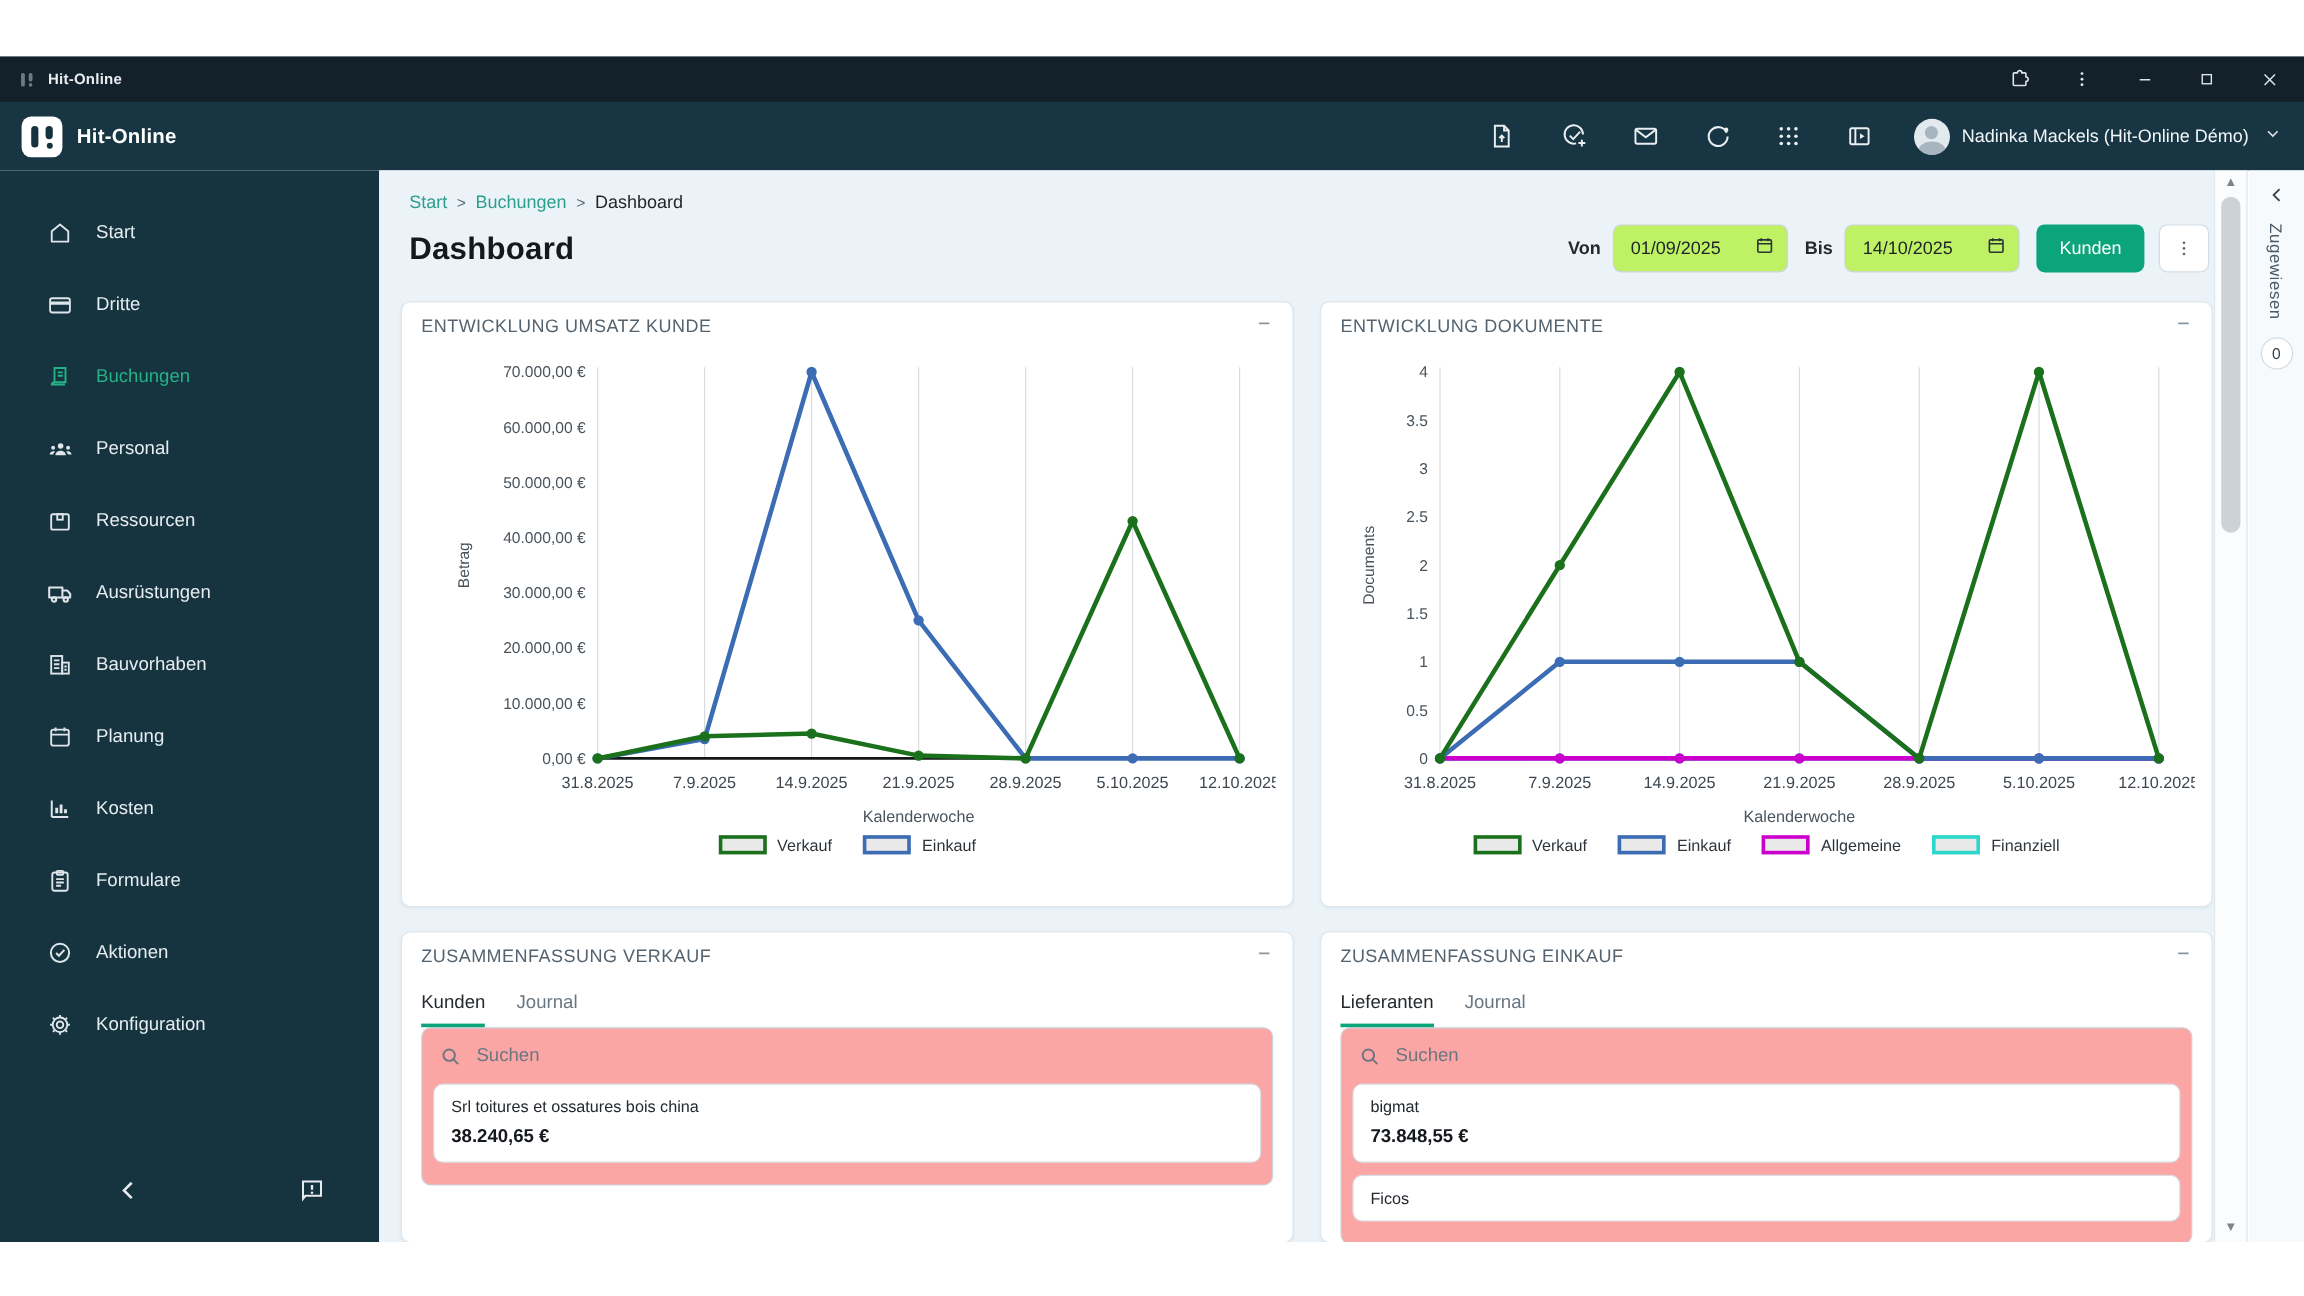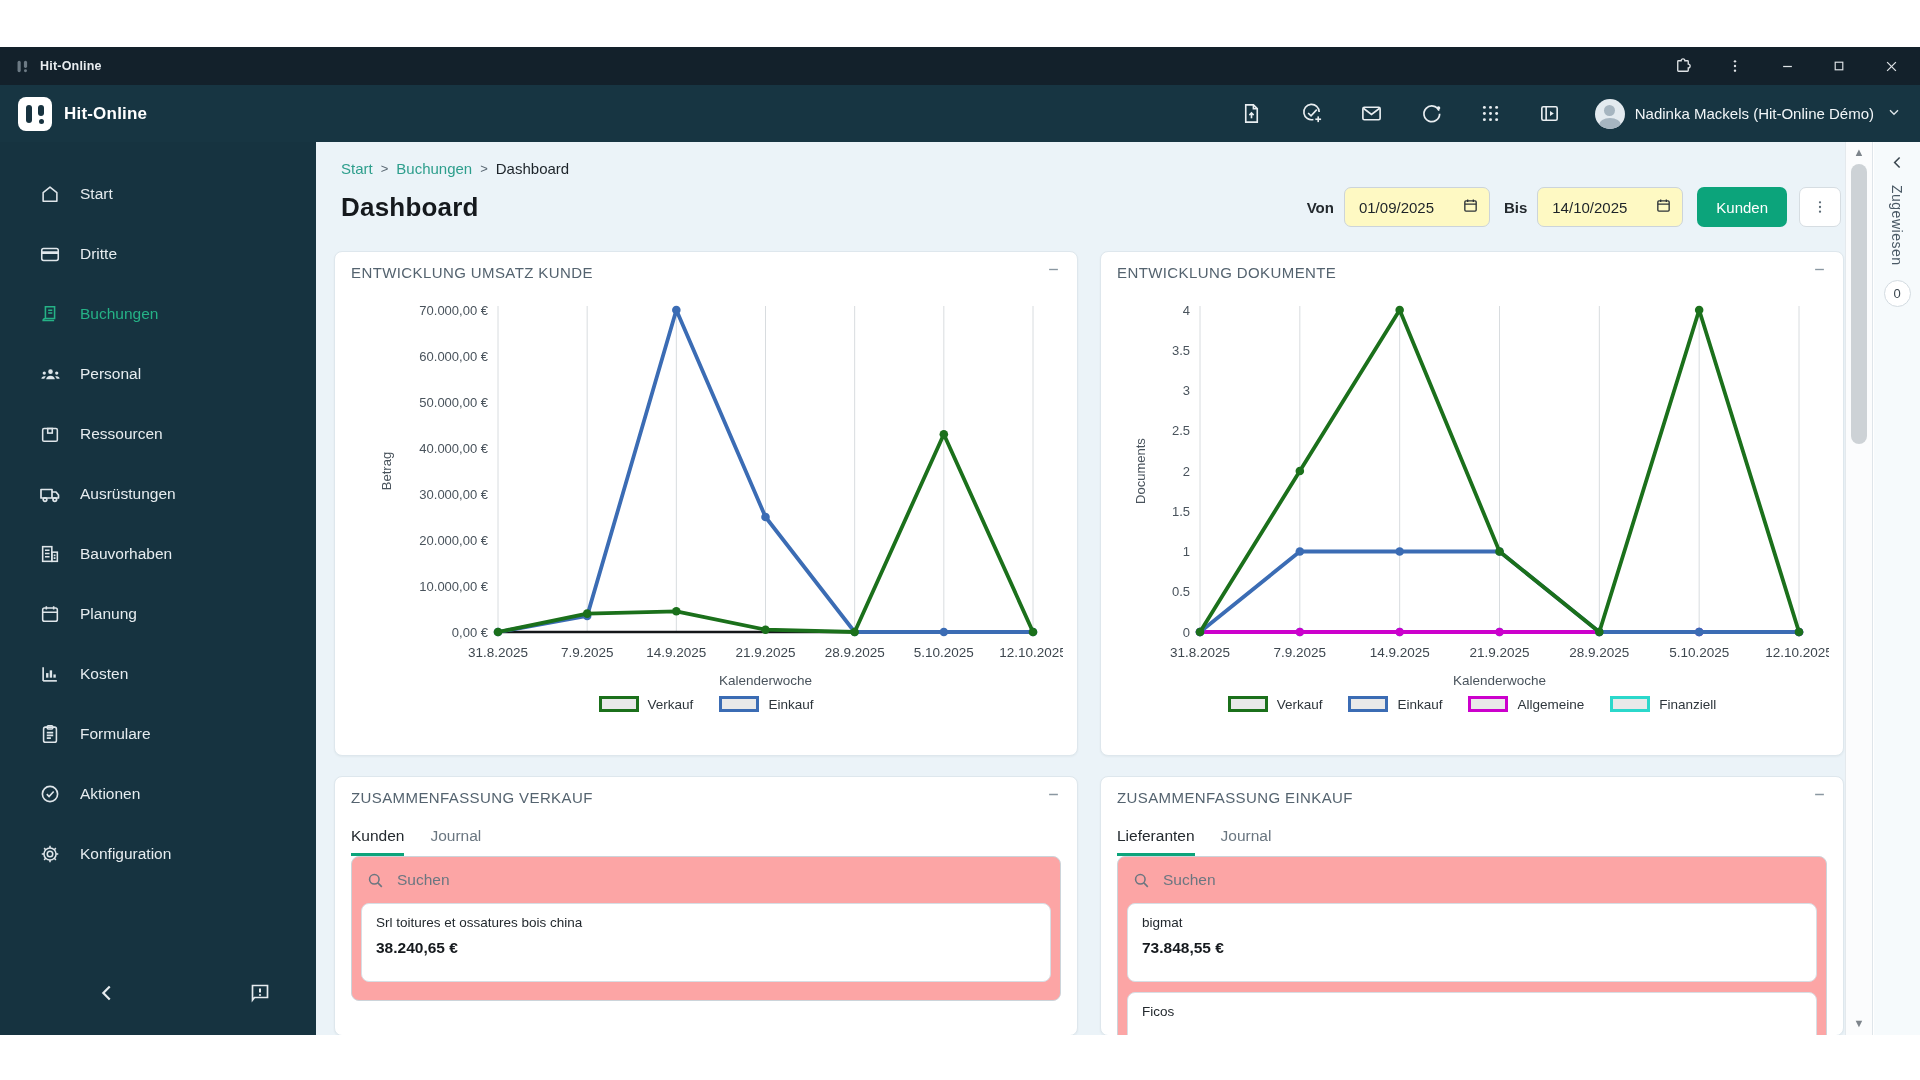--- a/index.html
+++ b/index.html
@@ -43,21 +43,21 @@
   
   .content { position:absolute; top:142px; left:316px; width:1529px; height:893px; background:#ebf3f8; padding:18px 0 0 18px; overflow:hidden; }
   .breadcrumb { font-size:15px; margin-left:7px; display:flex; gap:8px; align-items:center; }
   .breadcrumb .bc-link { color:#2d9e8c; cursor:pointer; }
   .breadcrumb .bc-sep { color:#5a6873; font-size:13px; }
   .breadcrumb .bc-current { color:#1d242a; }
   .title-row { display:flex; align-items:center; margin-top:8px; padding-right:4px; height:44px; }
   .page-title { font-size:26px; font-weight:700; color:#15191d; margin-left:7px; letter-spacing:.2px; }
   .tr-spacer { flex:1; }
   .fld-label { font-size:15px; font-weight:700; color:#23292e; margin-right:10px; }
-  .date-box { width:146px; height:40px; background:#fef9c3; border:1px solid #ccd4da; border-radius:7px; display:flex; align-items:center; padding:0 10px 0 14px; margin-right:14px; }
+  .date-box { width:146px; height:40px; background:#bef264; border:1px solid #ccd4da; border-radius:7px; display:flex; align-items:center; padding:0 10px 0 14px; margin-right:14px; }
   .date-box input { border:none; outline:none; width:100%; font-size:15px; color:#1d2328; font-family:"Liberation Sans",sans-serif; background:transparent; }
   .date-box .cal { color:#2c3338; margin-left:4px; flex:0 0 auto; }
   .reload-btn { height:40px; padding:0 19px; background:#0ca47b; border:none; border-radius:7px; color:#fff; font-size:15px; font-family:"Liberation Sans",sans-serif; cursor:pointer; margin-right:12px; }
   .kebab-btn { width:42px; height:40px; background:#fff; border:1px solid #d6dde2; border-radius:7px; color:#5a6a75; font-size:17px; display:flex; align-items:center; justify-content:center; cursor:pointer; }
 
   
   .cards { margin-top:22px; display:grid; grid-template-columns:744px 744px; column-gap:22px; row-gap:20px; }
   .card { background:#fff; border:1px solid #dee7ed; border-radius:8px; box-shadow:0 1px 2px rgba(30,50,60,.05); padding:12px 16px; }
   .chart-card { height:505px; }
   .card-head { display:flex; align-items:flex-start; height:28px; }
@@ -73,21 +73,21 @@
 
   
   .sum-card { height:260px; overflow:hidden; }
   .tabs { display:flex; gap:26px; margin-top:10px; }
   .tab { font-size:15.5px; color:#6a7680; padding-bottom:8px; cursor:pointer; }
   .tab.active { color:#23292e; border-bottom:3px solid #0ca47b;text-align:right; }
   .sum-box { border:1px solid #ccd4da; border-radius:8px; margin-top:0px; padding:0 0 8px 0; background:#fca5a5; }
   .search-row { display:flex; align-items:center; height:46px; padding:0 14px; color:#6b7680; }
   .search-row input { border:none; outline:none; flex:1; margin-left:12px; font-size:15.5px; color:#394149; font-family:"Liberation Sans",sans-serif; background:transparent; }
   .search-row input::placeholder { color:#6b7680; opacity:1; }
-  .sum-item { border:1px solid #d7dee4; border-radius:8px; margin:0 9px 10px 9px; padding:11px 14px 24px 14px; background:#fff; }
+  .sum-item { border:1px solid #d7dee4; border-radius:8px; margin:0 9px 10px 9px; padding:11px 14px 11px 14px; background:#fff; }
   .sum-name { font-size:13.5px; color:#23292e; }
   .sum-amount { font-size:15.5px; font-weight:700; color:#15191d; margin-top:9px; }
 
   
   .v-scrollbar { position:absolute; top:142px; left:1845px; width:28px; height:893px; background:#fbfcfd; border-left:1px solid #e4e9ed; border-right:1px solid #dfe5ea; }
   .sb-arrow { position:absolute; left:0; width:100%; display:flex; justify-content:center; color:#7d848b; font-size:11px; }
   .sb-up { top:4px; }
   .sb-down { bottom:6px; }
   .sb-thumb { position:absolute; left:5px; top:22px; width:16px; height:280px; background:#cdd2d6; border-radius:8px; }
   .right-strip { position:absolute; top:142px; left:1874px; width:46px; height:893px; background:#f6fafc; display:flex; flex-direction:column; align-items:center; padding-top:12px; }

